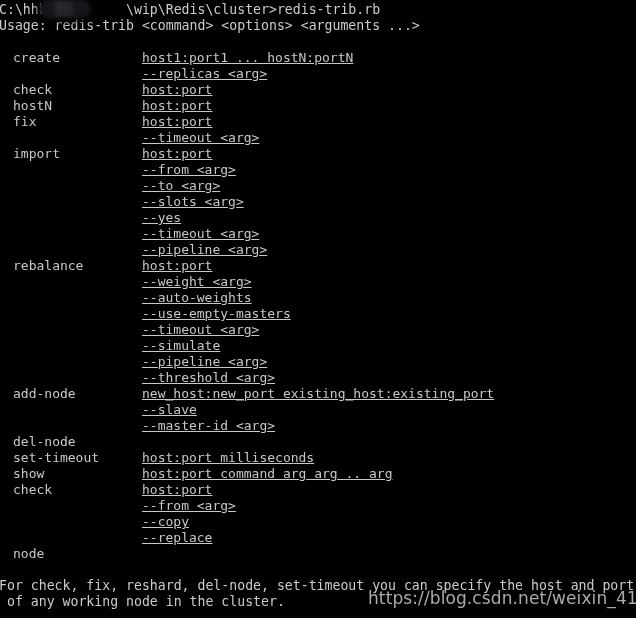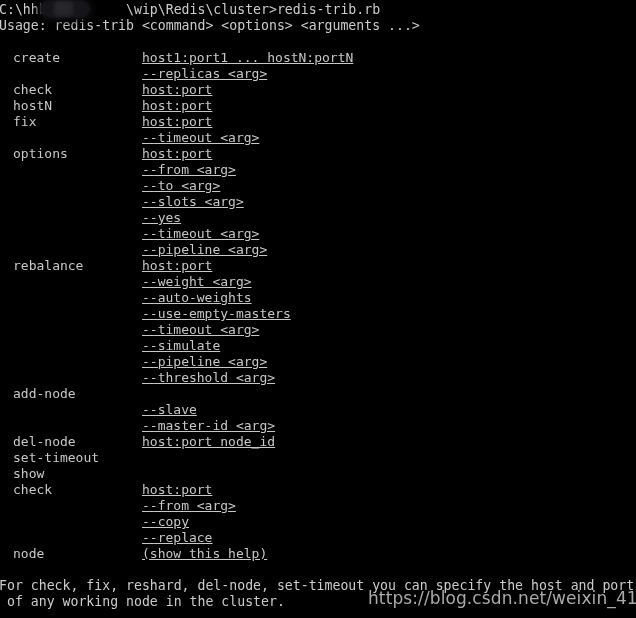--- a/index.html
+++ b/index.html
@@ -108,46 +108,46 @@
 
     <div class="line blank">&nbsp;</div>
 
     <div id="command-list">
         <div class="cmdblock"><span class="col-cmd">create</span><span class="col-arg">host1:port1 ... hostN:portN</span></div>
         <div class="cmdblock"><span class="col-cmd"></span><span class="col-arg">--replicas &lt;arg&gt;</span></div>
         <div class="cmdblock"><span class="col-cmd">check</span><span class="col-arg">host:port</span></div>
         <div class="cmdblock"><span class="col-cmd">hostN</span><span class="col-arg">host:port</span></div>
         <div class="cmdblock"><span class="col-cmd">fix</span><span class="col-arg">host:port</span></div>
         <div class="cmdblock"><span class="col-cmd"></span><span class="col-arg">--timeout &lt;arg&gt;</span></div>
-        <div class="cmdblock"><span class="col-cmd">options</span><span class="col-arg">host:port</span></div>
+        <div class="cmdblock"><span class="col-cmd">import</span><span class="col-arg">host:port</span></div>
         <div class="cmdblock"><span class="col-cmd"></span><span class="col-arg">--from &lt;arg&gt;</span></div>
         <div class="cmdblock"><span class="col-cmd"></span><span class="col-arg">--to &lt;arg&gt;</span></div>
         <div class="cmdblock"><span class="col-cmd"></span><span class="col-arg">--slots &lt;arg&gt;</span></div>
         <div class="cmdblock"><span class="col-cmd"></span><span class="col-arg">--yes</span></div>
         <div class="cmdblock"><span class="col-cmd"></span><span class="col-arg">--timeout &lt;arg&gt;</span></div>
         <div class="cmdblock"><span class="col-cmd"></span><span class="col-arg">--pipeline &lt;arg&gt;</span></div>
         <div class="cmdblock"><span class="col-cmd">rebalance</span><span class="col-arg">host:port</span></div>
         <div class="cmdblock"><span class="col-cmd"></span><span class="col-arg">--weight &lt;arg&gt;</span></div>
         <div class="cmdblock"><span class="col-cmd"></span><span class="col-arg">--auto-weights</span></div>
         <div class="cmdblock"><span class="col-cmd"></span><span class="col-arg">--use-empty-masters</span></div>
         <div class="cmdblock"><span class="col-cmd"></span><span class="col-arg">--timeout &lt;arg&gt;</span></div>
         <div class="cmdblock"><span class="col-cmd"></span><span class="col-arg">--simulate</span></div>
         <div class="cmdblock"><span class="col-cmd"></span><span class="col-arg">--pipeline &lt;arg&gt;</span></div>
         <div class="cmdblock"><span class="col-cmd"></span><span class="col-arg">--threshold &lt;arg&gt;</span></div>
-        <div class="cmdblock"><span class="col-cmd">add-node</span></div>
+        <div class="cmdblock"><span class="col-cmd">add-node</span><span class="col-arg">new_host:new_port existing_host:existing_port</span></div>
         <div class="cmdblock"><span class="col-cmd"></span><span class="col-arg">--slave</span></div>
         <div class="cmdblock"><span class="col-cmd"></span><span class="col-arg">--master-id &lt;arg&gt;</span></div>
-        <div class="cmdblock"><span class="col-cmd">del-node</span><span class="col-arg">host:port node_id</span></div>
-        <div class="cmdblock"><span class="col-cmd">set-timeout</span></div>
-        <div class="cmdblock"><span class="col-cmd">show</span></div>
+        <div class="cmdblock"><span class="col-cmd">del-node</span></div>
+        <div class="cmdblock"><span class="col-cmd">set-timeout</span><span class="col-arg">host:port milliseconds</span></div>
+        <div class="cmdblock"><span class="col-cmd">show</span><span class="col-arg">host:port command arg arg .. arg</span></div>
         <div class="cmdblock"><span class="col-cmd">check</span><span class="col-arg">host:port</span></div>
         <div class="cmdblock"><span class="col-cmd"></span><span class="col-arg">--from &lt;arg&gt;</span></div>
         <div class="cmdblock"><span class="col-cmd"></span><span class="col-arg">--copy</span></div>
         <div class="cmdblock"><span class="col-cmd"></span><span class="col-arg">--replace</span></div>
-        <div class="cmdblock"><span class="col-cmd">node</span><span class="col-arg">(show this help)</span></div>
+        <div class="cmdblock"><span class="col-cmd">node</span></div>
       </div>
 
     <div class="line blank">&nbsp;</div>
 
     <div class="footer-line">For check, fix, reshard, del-node, set-timeout you can specify the host and port</div>
     <div class="footer-line"> of any working node in the cluster.</div>
 
   </div>
 
   <div id="redaction"></div>

